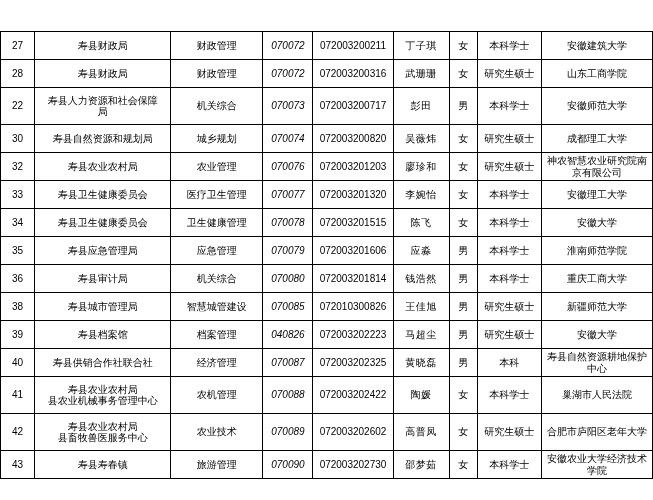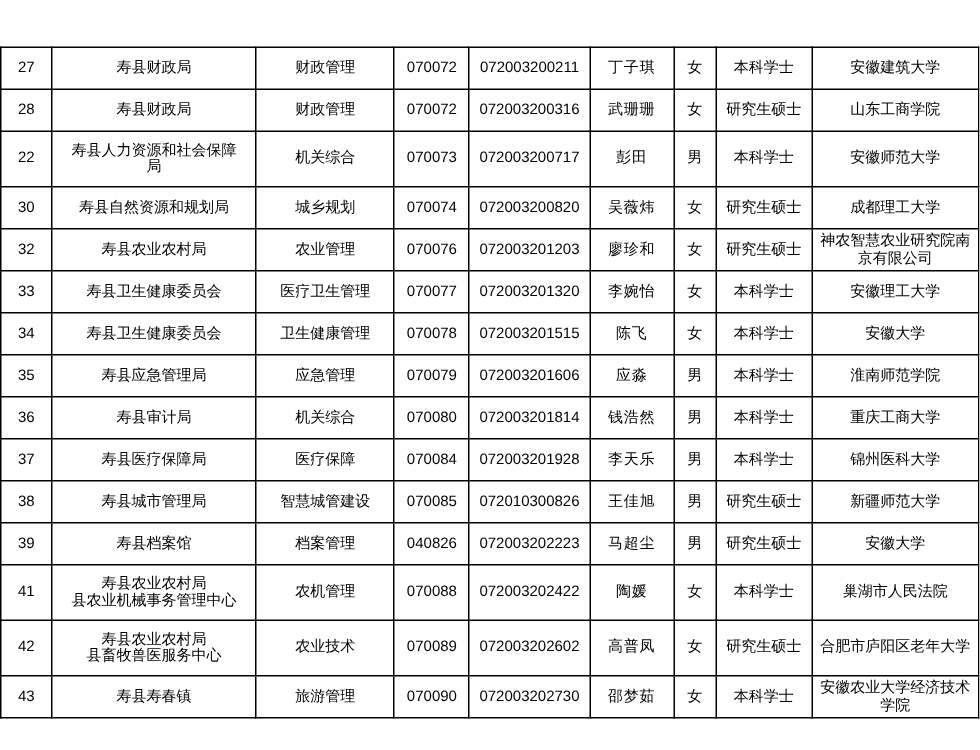--- a/index.html
+++ b/index.html
@@ -44,21 +44,21 @@
   col.c-code   { width: 50px; }
   col.c-no     { width: 80px; }
   col.c-name   { width: 56px; }
   col.c-sex    { width: 28px; }
   col.c-degree { width: 64px; }
   col.c-school { width: 111px; }
 
   td.idx    { font-size: 11px; }
   td.org    { font-size: 10px; }
   td.post   { font-size: 10px; }
-  td.code   { font-size: 10px; }
+  td.code   { font-size: 10px; font-style: italic; }
   td.no     { font-size: 10px; }
   td.name   { font-size: 10px; letter-spacing: 0.5px; }
   td.sex    { font-size: 10px; }
   td.degree { font-size: 10px; }
   td.school { font-size: 9.5px; }
 
   
   tr.r-tall td { height: 34px; }
   tr.r-norm td { height: 25px; }
 
@@ -203,33 +203,20 @@
           </td>
         <td class="post">机关综合</td>
         <td class="code">070080</td>
         <td class="no">072003201814</td>
         <td class="name">钱浩然</td>
         <td class="sex">男</td>
         <td class="degree">本科学士</td>
         <td class="school">重庆工商大学</td>
       </tr>
 
-      <tr class="r-norm">
-        <td class="idx">37</td>
-        <td class="org">
-            <span class="ml">寿县医疗保障局</span>
-          </td>
-        <td class="post">医疗保障</td>
-        <td class="code">070084</td>
-        <td class="no">072003201928</td>
-        <td class="name">李天乐</td>
-        <td class="sex">男</td>
-        <td class="degree">本科学士</td>
-        <td class="school">锦州医科大学</td>
-      </tr>
 
       <tr class="r-norm">
         <td class="idx">38</td>
         <td class="org">
             <span class="ml">寿县城市管理局</span>
           </td>
         <td class="post">智慧城管建设</td>
         <td class="code">070085</td>
         <td class="no">072010300826</td>
         <td class="name">王佳旭</td>
@@ -245,20 +232,33 @@
           </td>
         <td class="post">档案管理</td>
         <td class="code">040826</td>
         <td class="no">072003202223</td>
         <td class="name">马超尘</td>
         <td class="sex">男</td>
         <td class="degree">研究生硕士</td>
         <td class="school">安徽大学</td>
       </tr>
 
+      <tr class="r-norm">
+        <td class="idx">40</td>
+        <td class="org">
+            <span class="ml">寿县供销合作社联合社</span>
+          </td>
+        <td class="post">经济管理</td>
+        <td class="code">070087</td>
+        <td class="no">072003202325</td>
+        <td class="name">黄晓磊</td>
+        <td class="sex">男</td>
+        <td class="degree">本科</td>
+        <td class="school">寿县自然资源耕地保护中心</td>
+      </tr>
 
       <tr class="r-tall">
         <td class="idx">41</td>
         <td class="org">
             <span class="ml">寿县农业农村局</span>
             <span class="ml">县农业机械事务管理中心</span>
           </td>
         <td class="post">农机管理</td>
         <td class="code">070088</td>
         <td class="no">072003202422</td>

